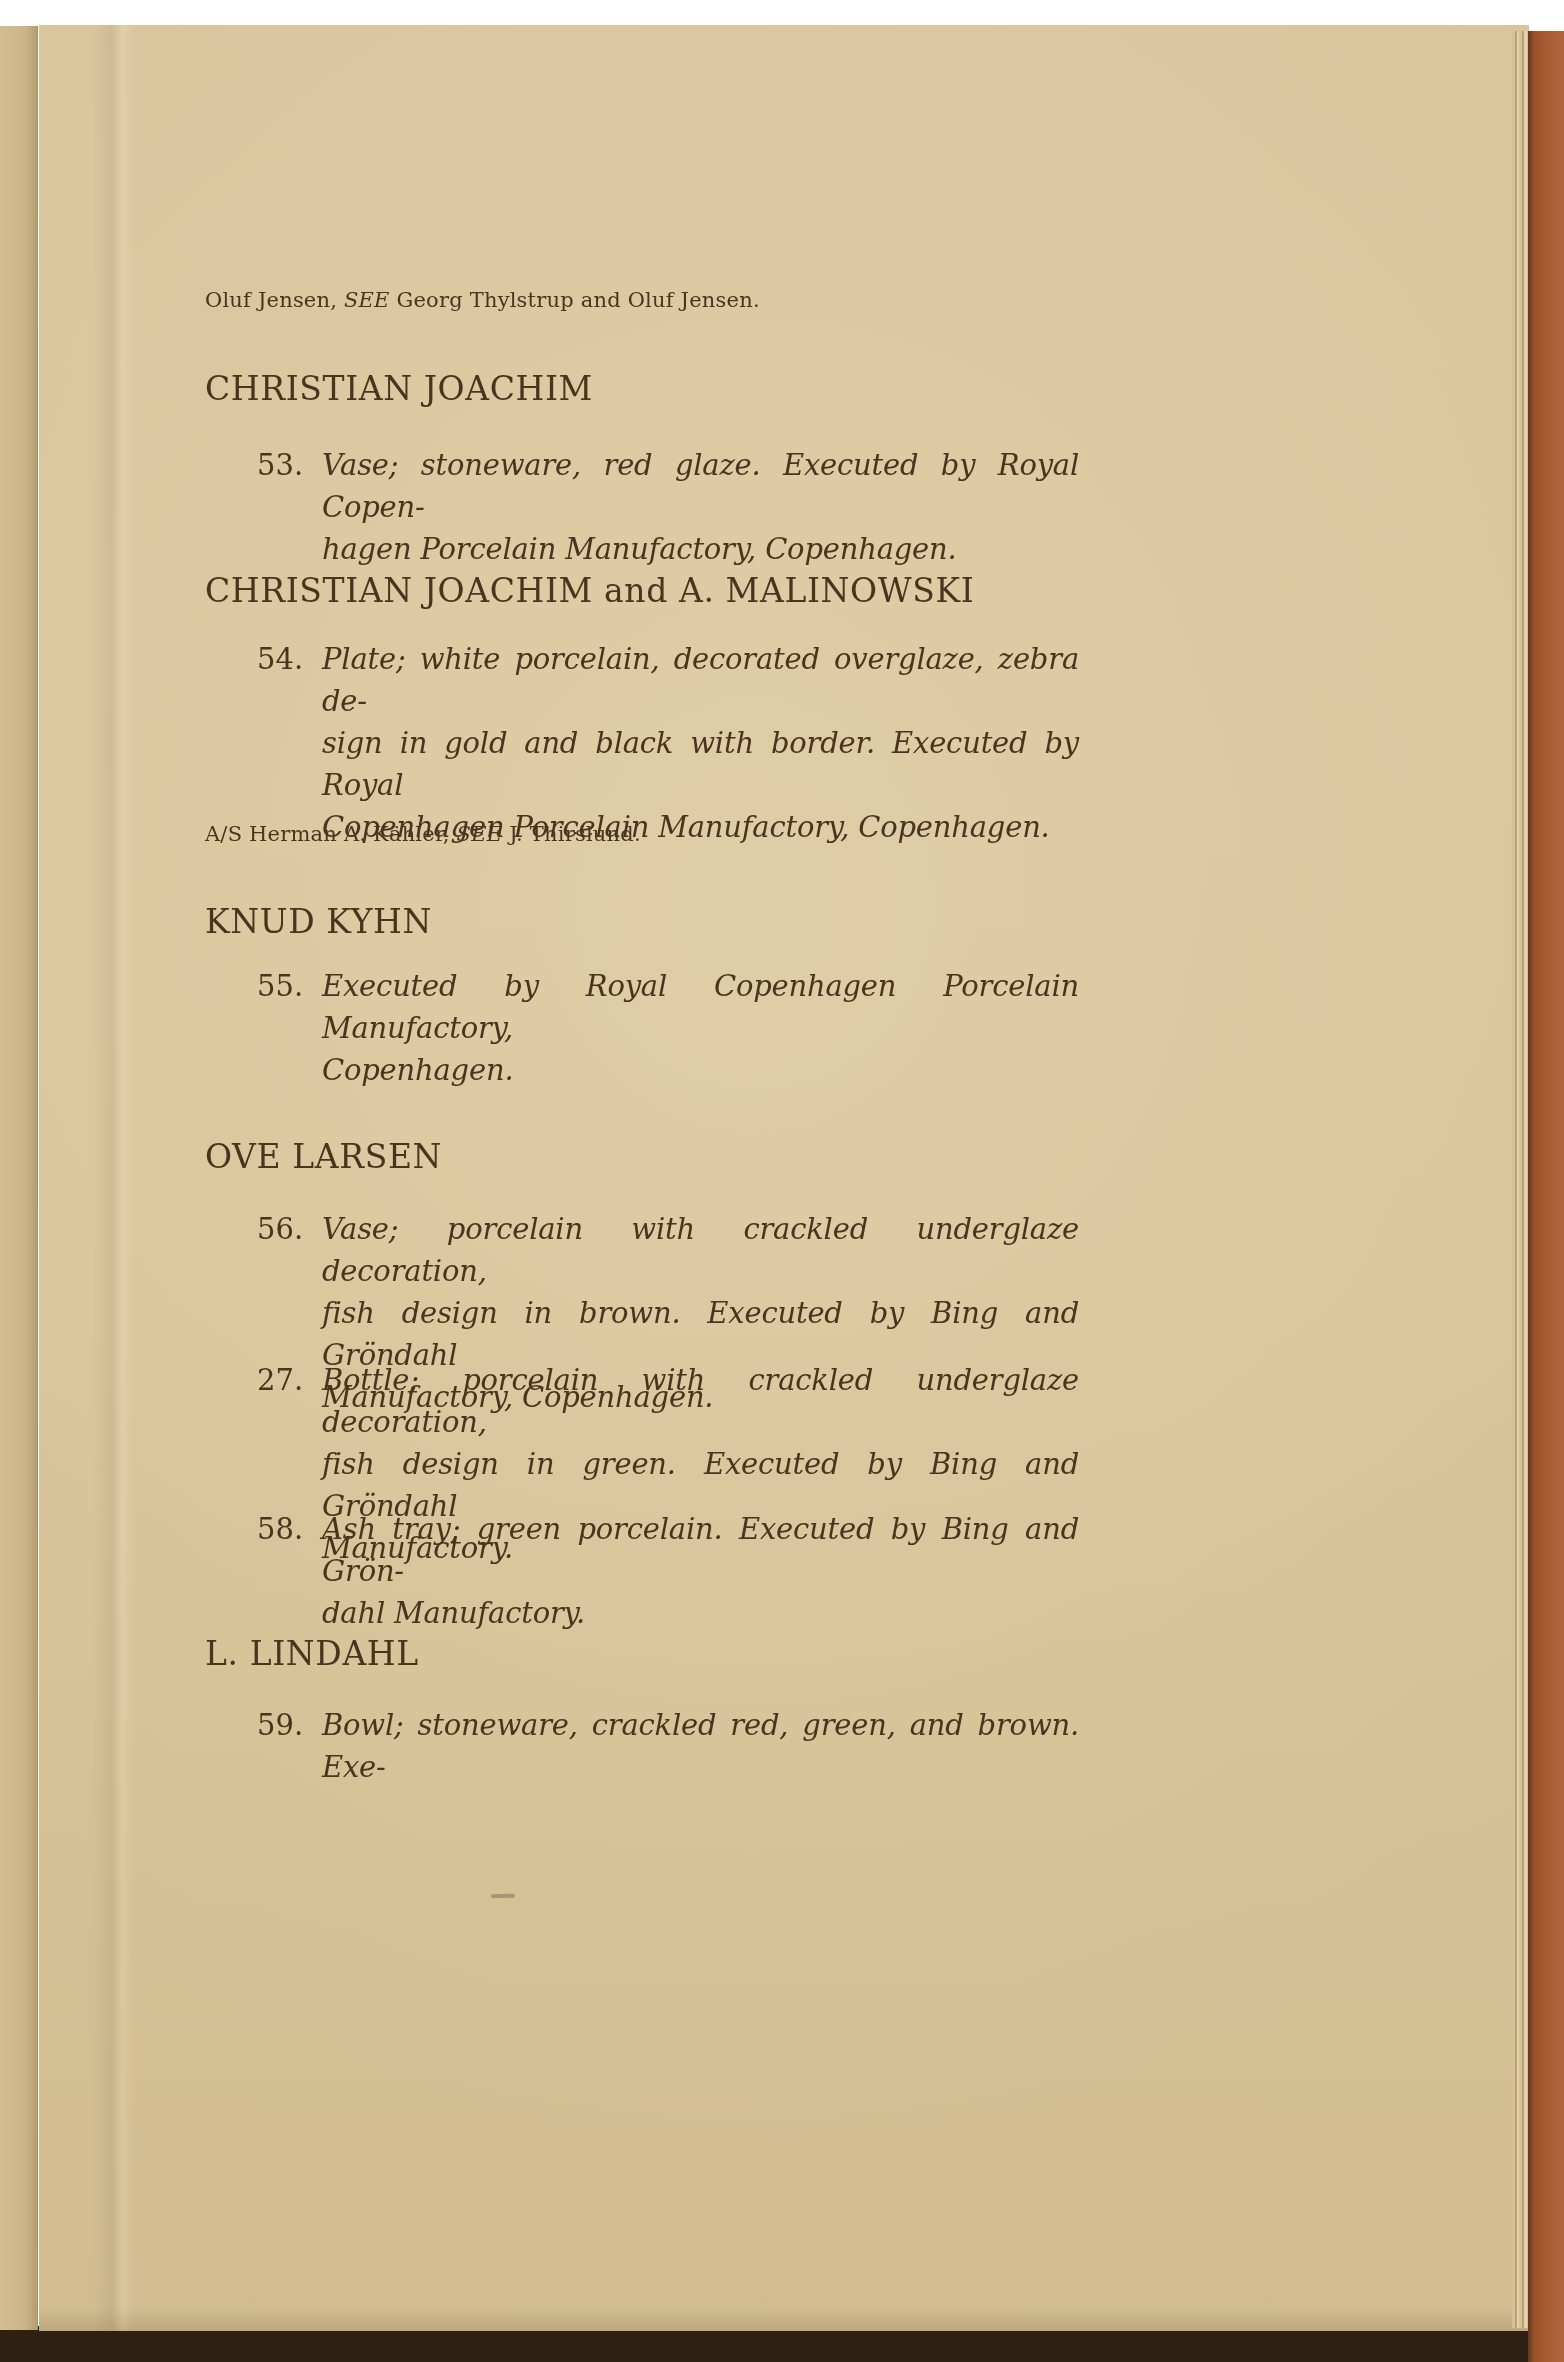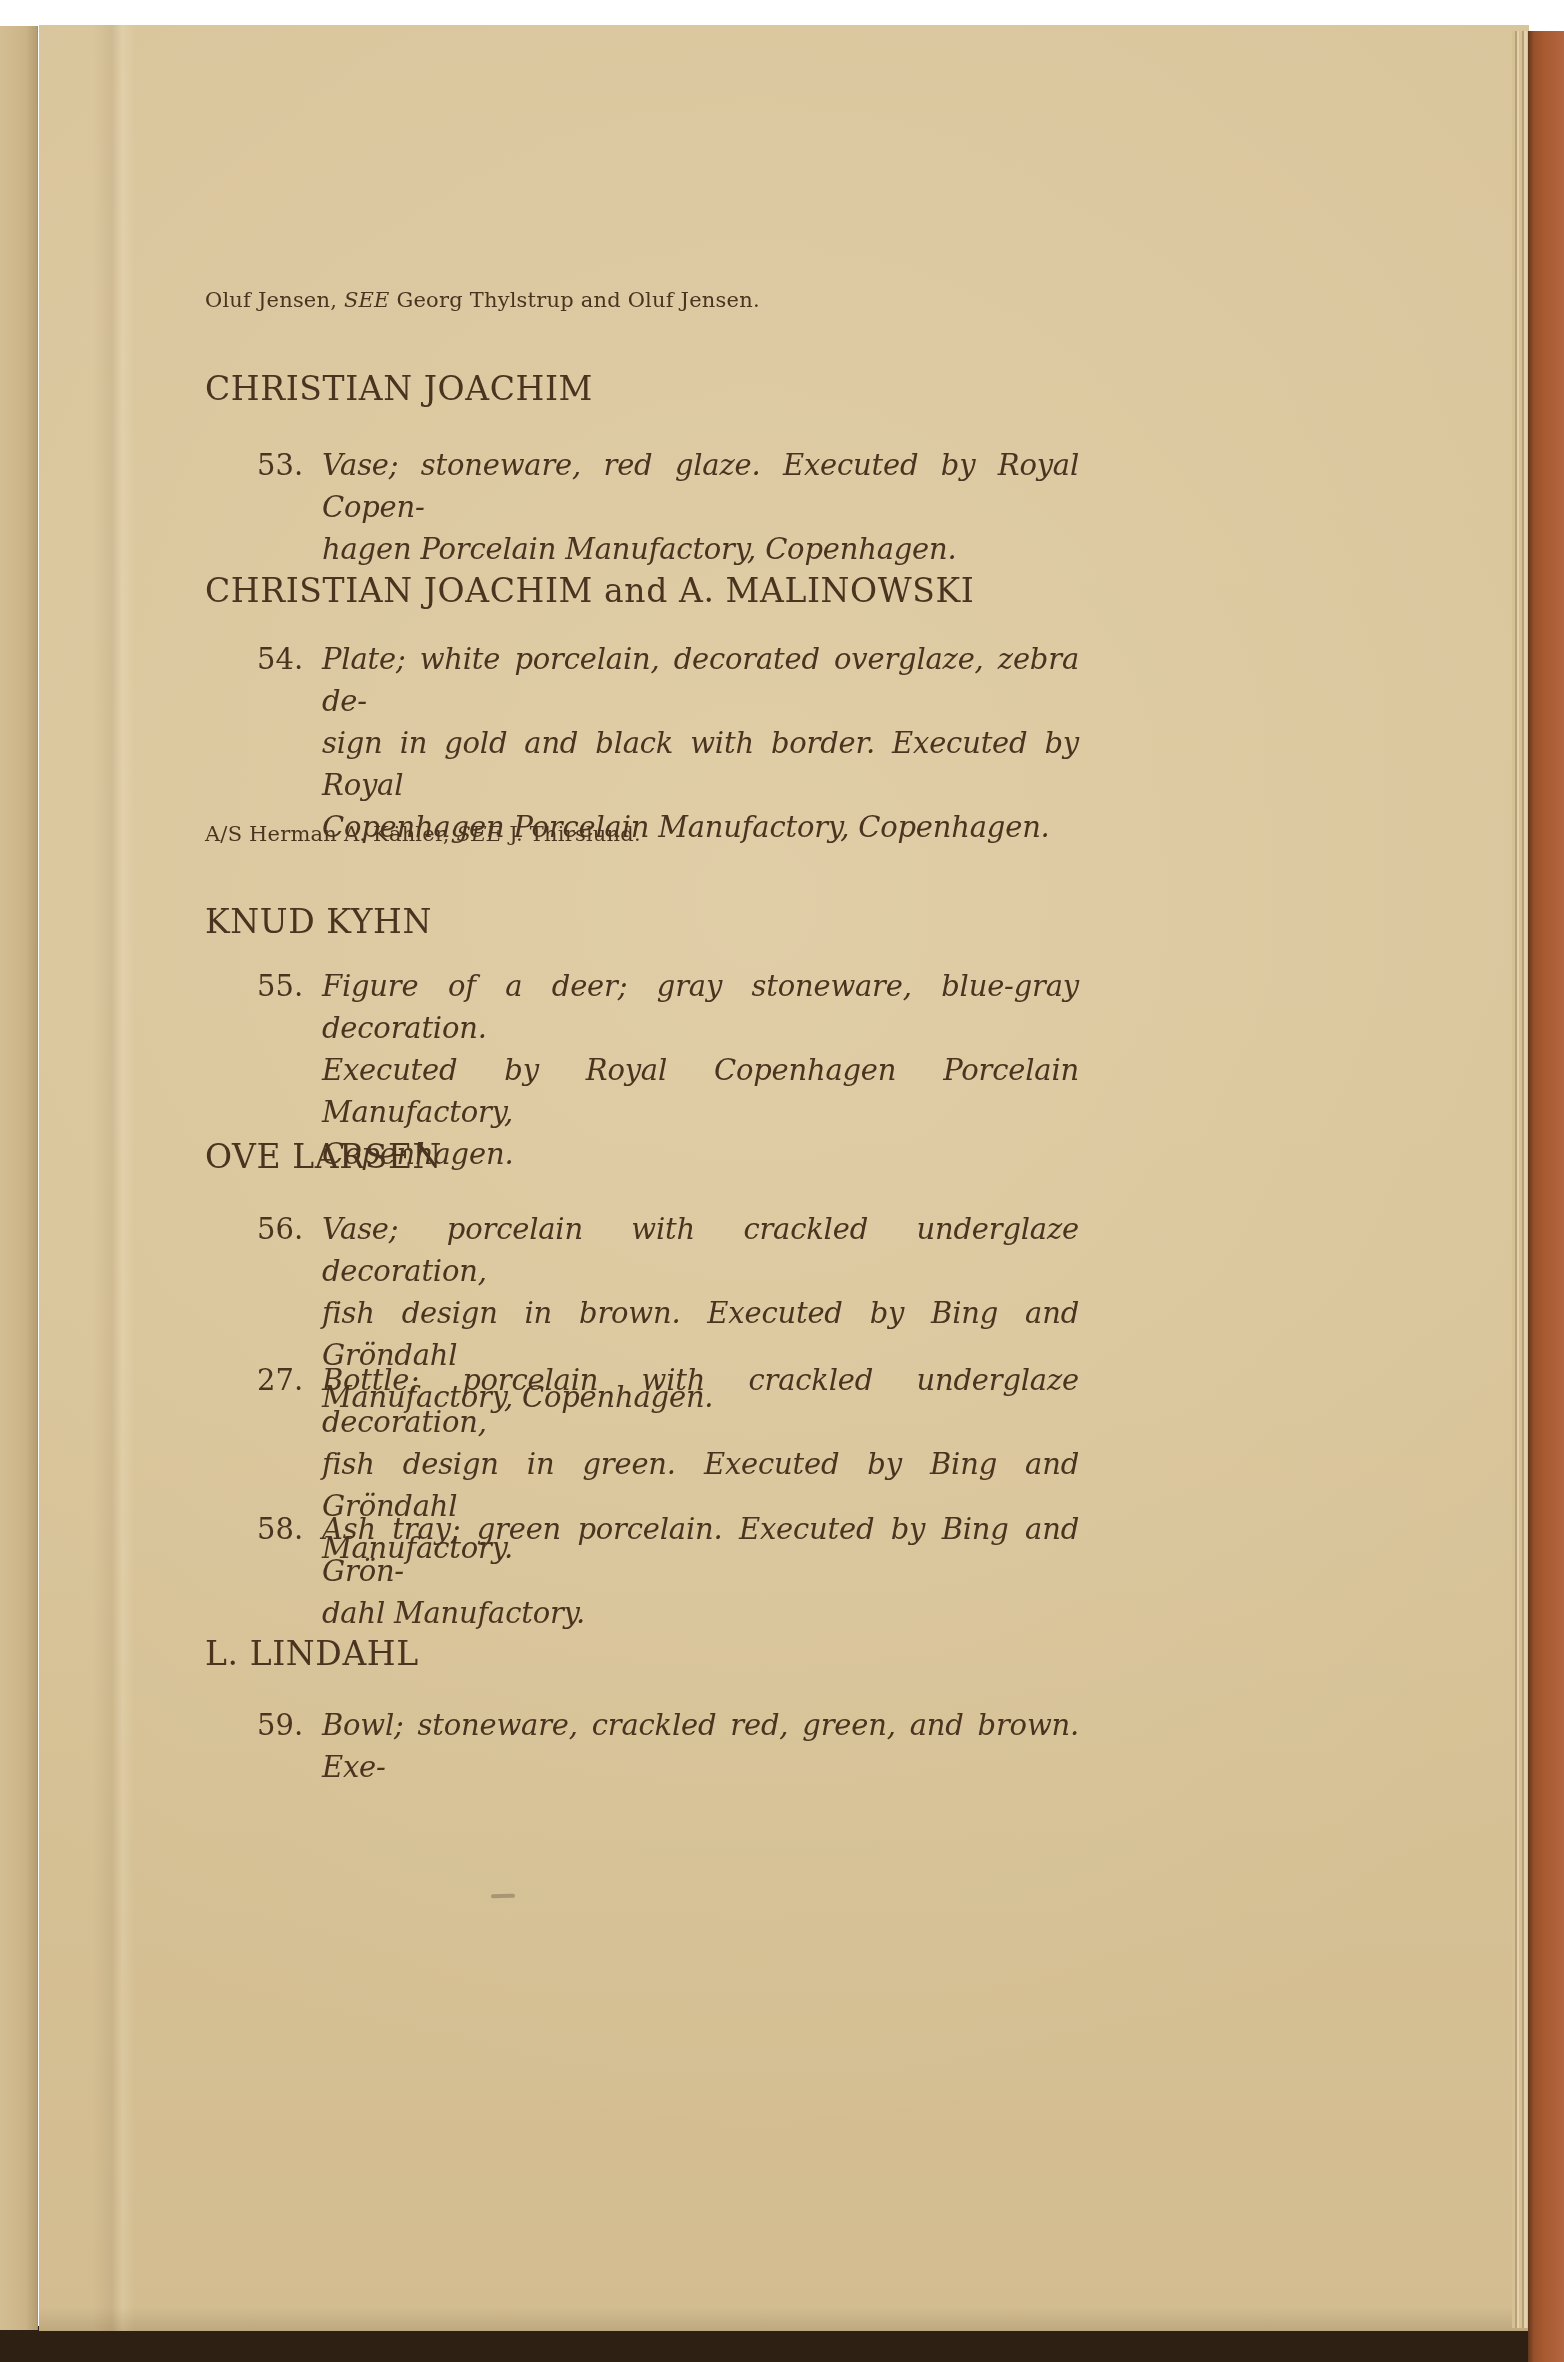--- a/index.html
+++ b/index.html
@@ -90,21 +90,20 @@
       </div>
     </div>
 
     <div class="xref" style="top:813px"><span>A/S Herman A. Kähler, </span><span class="see">SEE</span><span> J. Thirslund.</span></div>
 
     <div class="heading" style="top:901px">KNUD KYHN</div>
 
     <div class="entry" style="top:965px">
       <span class="num">55.</span>
       <div class="lines">
-        <div class="line j">Figure of a deer; gray stoneware, blue-gray decoration.</div>
         <div class="line j">Executed by Royal Copenhagen Porcelain Manufactory,</div>
         <div class="line">Copenhagen.</div>
       </div>
     </div>
 
     <div class="heading" style="top:1136px">OVE LARSEN</div>
 
     <div class="entry" style="top:1208px">
       <span class="num">56.</span>
       <div class="lines">

